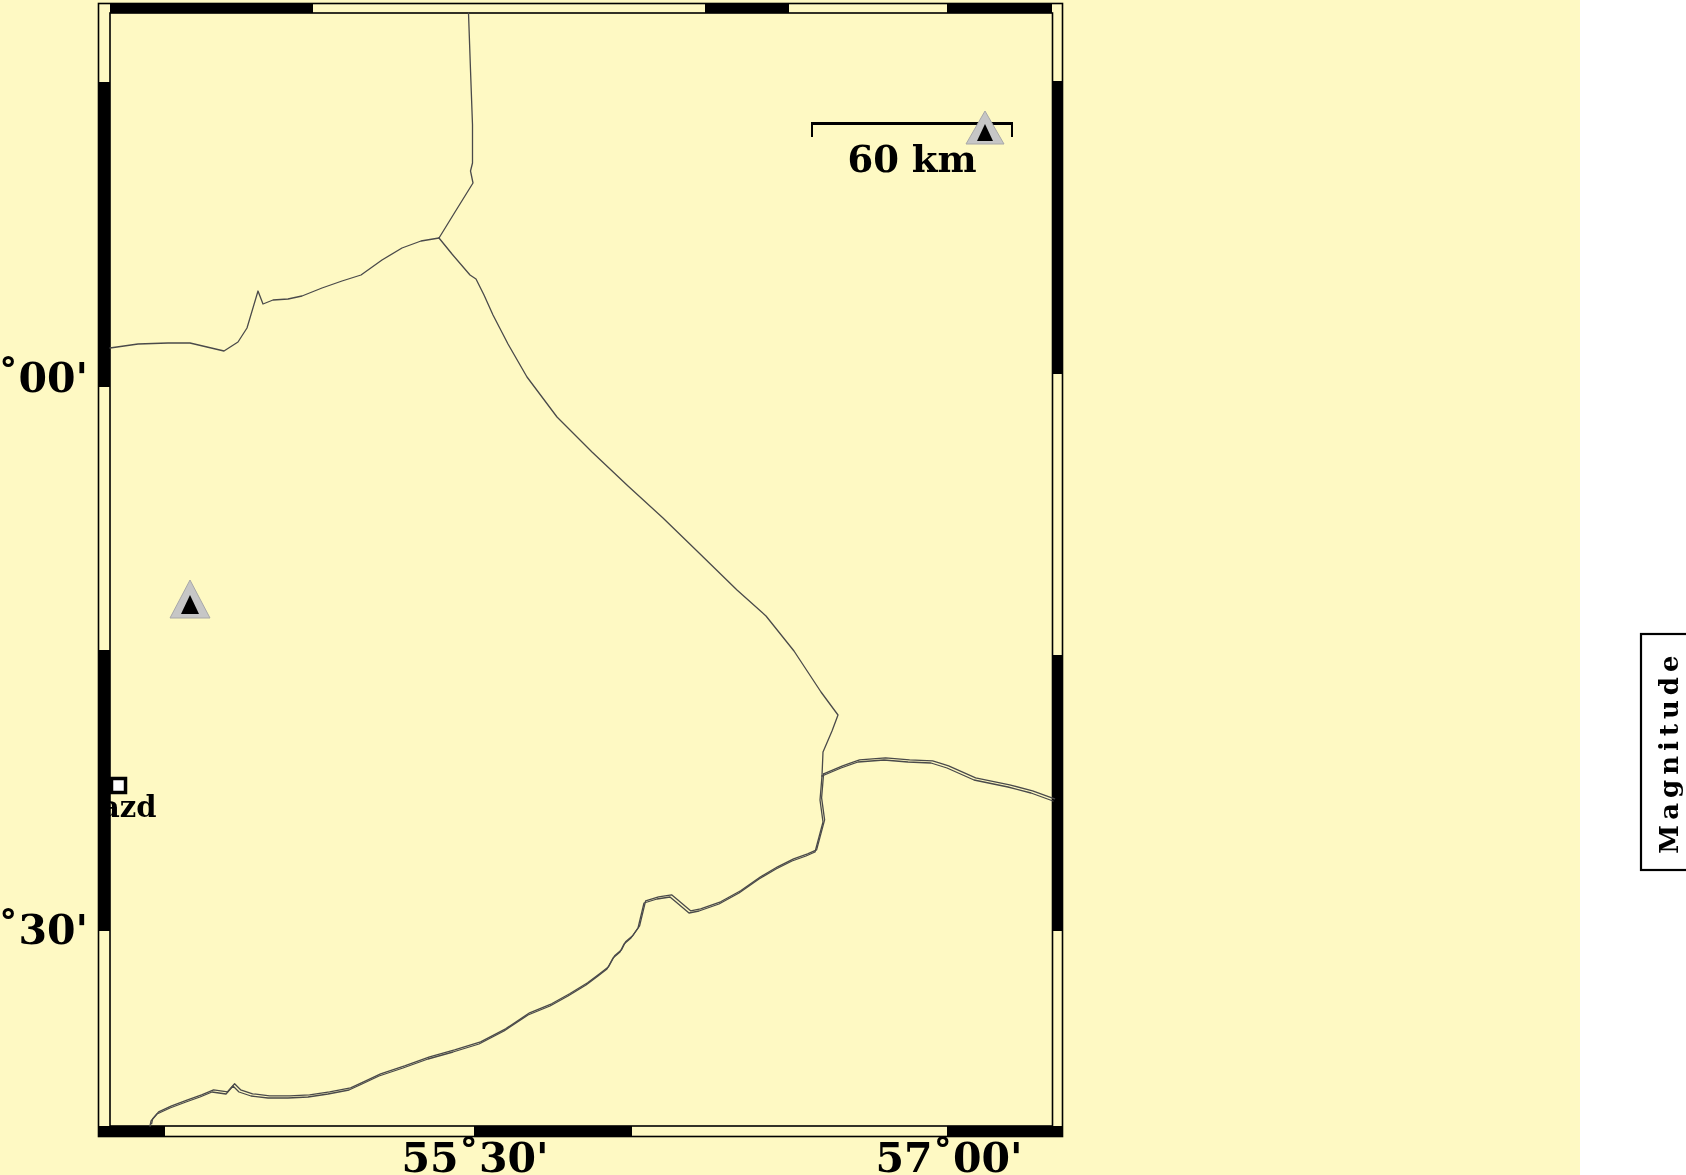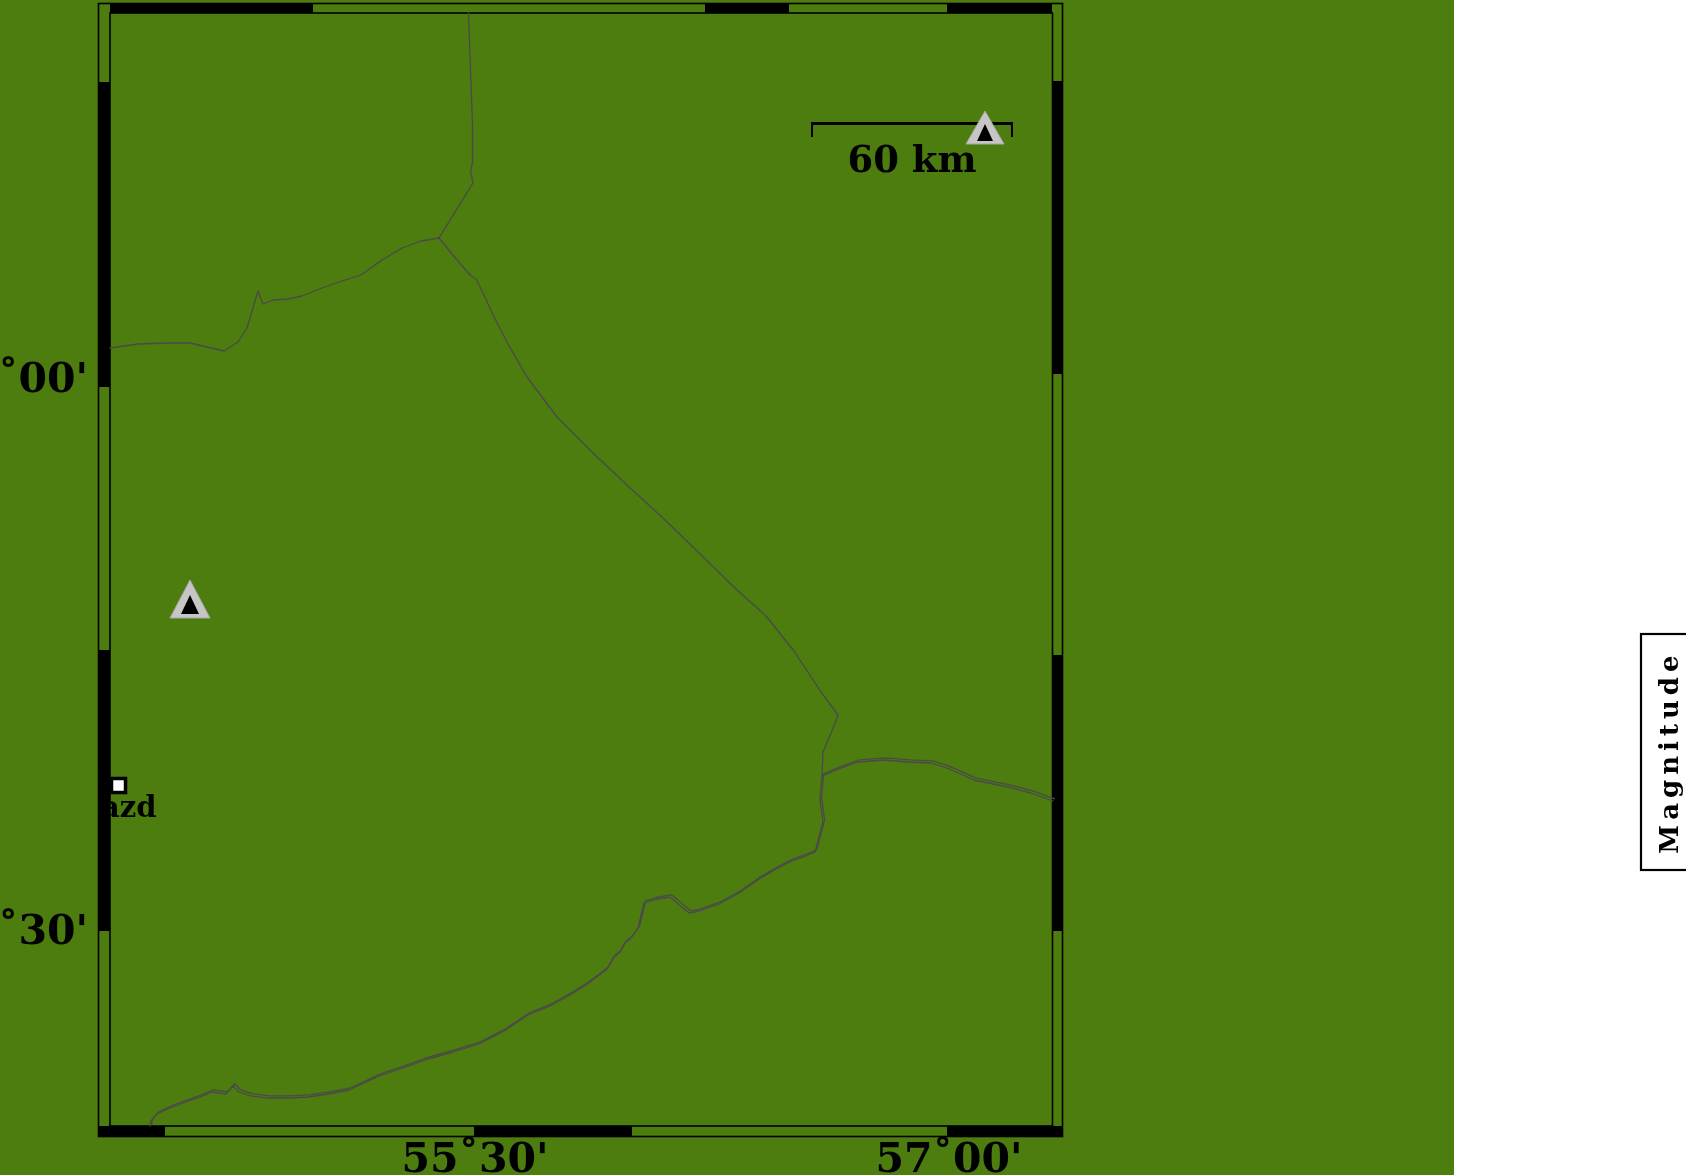--- a/index.html
+++ b/index.html
@@ -5,23 +5,23 @@
   html, body {
     margin: 0;
     padding: 0;
     background: #ffffff;
     width: 1686px;
     height: 1175px;
     overflow: hidden;
   }
   .canvas {
     position: relative;
-    width: 1454px;
+    width: 1580px;
     height: 1175px;
-    background: #4d7c0f;
+    background: #fef9c3;
     font-family: "DejaVu Serif", "Liberation Serif", serif;
   }
   svg { display: block; }
   .frame-line   { fill: none; stroke: #000000; stroke-width: 1.6; }
   .frame-black  { fill: #000000; stroke: none; }
   .boundary     { fill: none; stroke: #4a4a4a; stroke-width: 1.3; stroke-linejoin: round; stroke-linecap: round; }
   .boundary-echo{ fill: none; stroke: #a2a2a2; stroke-width: 1.1; stroke-linejoin: round; stroke-linecap: round; }
   .axis-label   { font-family: "DejaVu Serif","Liberation Serif",serif; font-weight: bold; font-size: 41px; fill: #000000; }
   .scale-label  { font-family: "DejaVu Serif","Liberation Serif",serif; font-weight: bold; font-size: 37px; fill: #000000; }
   .station-label{ font-family: "DejaVu Serif","Liberation Serif",serif; font-weight: bold; font-size: 29px; fill: #000000; }

